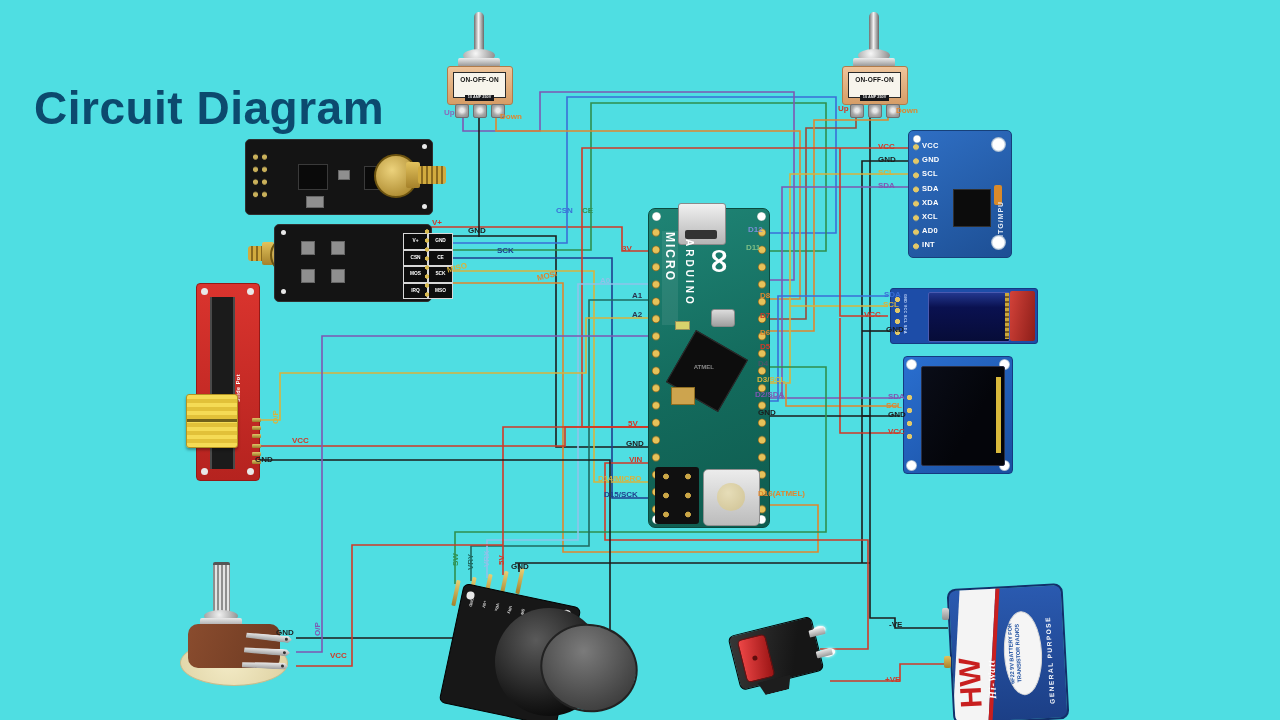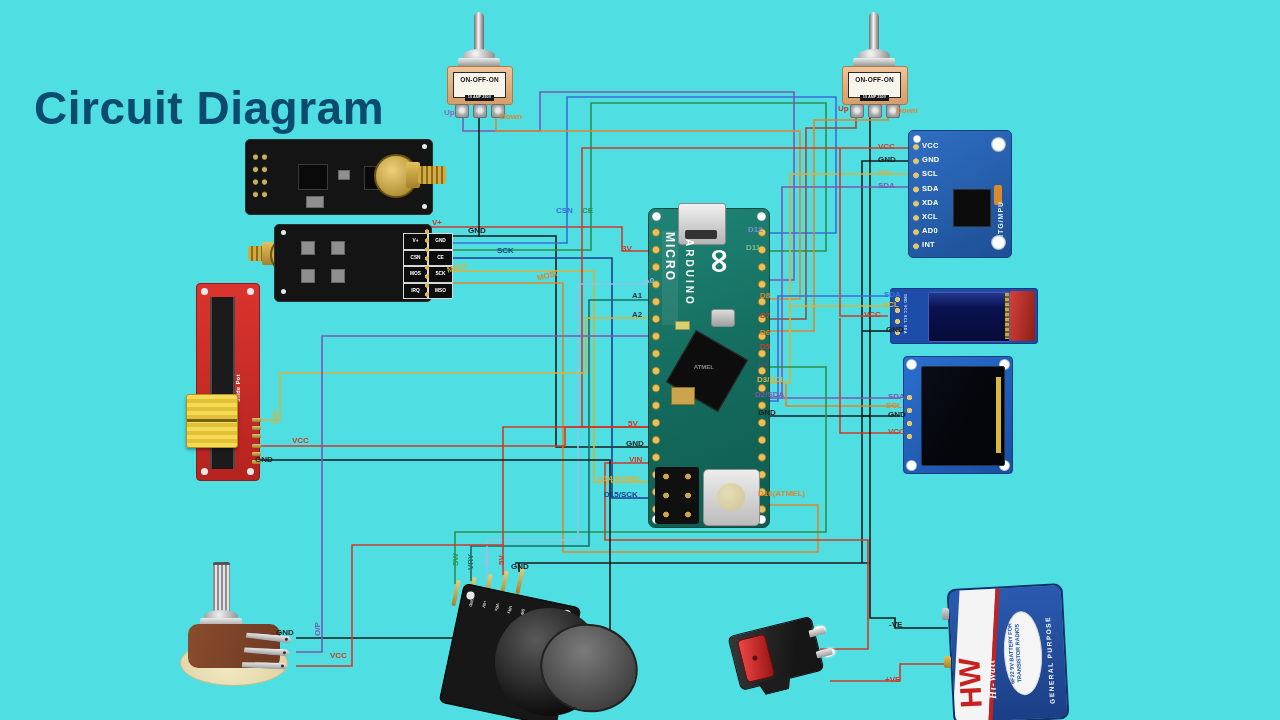--- a/index.html
+++ b/index.html
@@ -421,27 +421,27 @@
       <span class="wlabel" style="left: 838px; top: 104px; color: rgb(208, 58, 40);">Up</span>
       <span class="wlabel" style="left: 896px; top: 106px; color: rgb(224, 134, 46);">Down</span>
       <span class="wlabel" style="left: 432px; top: 218px; color: rgb(208, 58, 40);">V+</span>
       <span class="wlabel" style="left: 468px; top: 226px; color: rgb(28, 28, 28);">GND</span>
       <span class="wlabel" style="left: 497px; top: 246px; color: rgb(31, 63, 142);">SCK</span>
       <span class="wlabel" style="left: 446px; top: 266px; color: rgb(217, 179, 60); transform: rotate(-14deg);">MISO</span>
       <span class="wlabel" style="left: 536px; top: 274px; color: rgb(223, 134, 46); transform: rotate(-14deg);">MOSI</span>
       <span class="wlabel" style="left: 556px; top: 206px; color: rgb(58, 111, 216);">CSN</span>
       <span class="wlabel" style="left: 582px; top: 206px; color: rgb(47, 143, 78);">CE</span>
       <span class="wlabel" style="left: 622px; top: 244px; color: rgb(208, 58, 40);">3V</span>
-      <span class="wlabel" style="left: 644px; top: 276px; color: rgb(143, 195, 234);">A0</span>
+      <span class="wlabel" style="left: 600px; top: 276px; color: rgb(143, 195, 234);">A0</span>
       <span class="wlabel" style="left: 632px; top: 291px; color: rgb(42, 53, 80);">A1</span>
       <span class="wlabel" style="left: 632px; top: 310px; color: rgb(42, 53, 80);">A2</span>
       <span class="wlabel" style="left: 628px; top: 419px; color: rgb(208, 58, 40);">5V</span>
       <span class="wlabel" style="left: 626px; top: 439px; color: rgb(28, 28, 28);">GND</span>
       <span class="wlabel" style="left: 629px; top: 455px; color: rgb(208, 58, 40);">VIN</span>
-      <span class="wlabel" style="left: 598px; top: 474px; color: rgb(217, 179, 60);">D14/ATMEL</span>
+      <span class="wlabel" style="left: 598px; top: 474px; color: rgb(217, 179, 60);">D14/MICRO</span>
       <span class="wlabel" style="left: 604px; top: 490px; color: rgb(31, 63, 142);">D15/SCK</span>
       <span class="wlabel" style="left: 748px; top: 225px; color: rgb(123, 143, 216);">D12</span>
       <span class="wlabel" style="left: 746px; top: 243px; color: rgb(127, 191, 134);">D11</span>
       <span class="wlabel" style="left: 760px; top: 291px; color: rgb(223, 134, 46);">D8</span>
       <span class="wlabel" style="left: 760px; top: 311px; color: rgb(208, 58, 40);">D7</span>
       <span class="wlabel" style="left: 760px; top: 328px; color: rgb(223, 134, 46);">D6</span>
       <span class="wlabel" style="left: 760px; top: 342px; color: rgb(208, 58, 40);">D5</span>
       <span class="wlabel" style="left: 758px; top: 359px; color: rgb(74, 85, 104);">D4</span>
       <span class="wlabel" style="left: 757px; top: 375px; color: rgb(217, 179, 60);">D3/SCL</span>
       <span class="wlabel" style="left: 755px; top: 390px; color: rgb(126, 87, 178);">D2/SDA</span>

